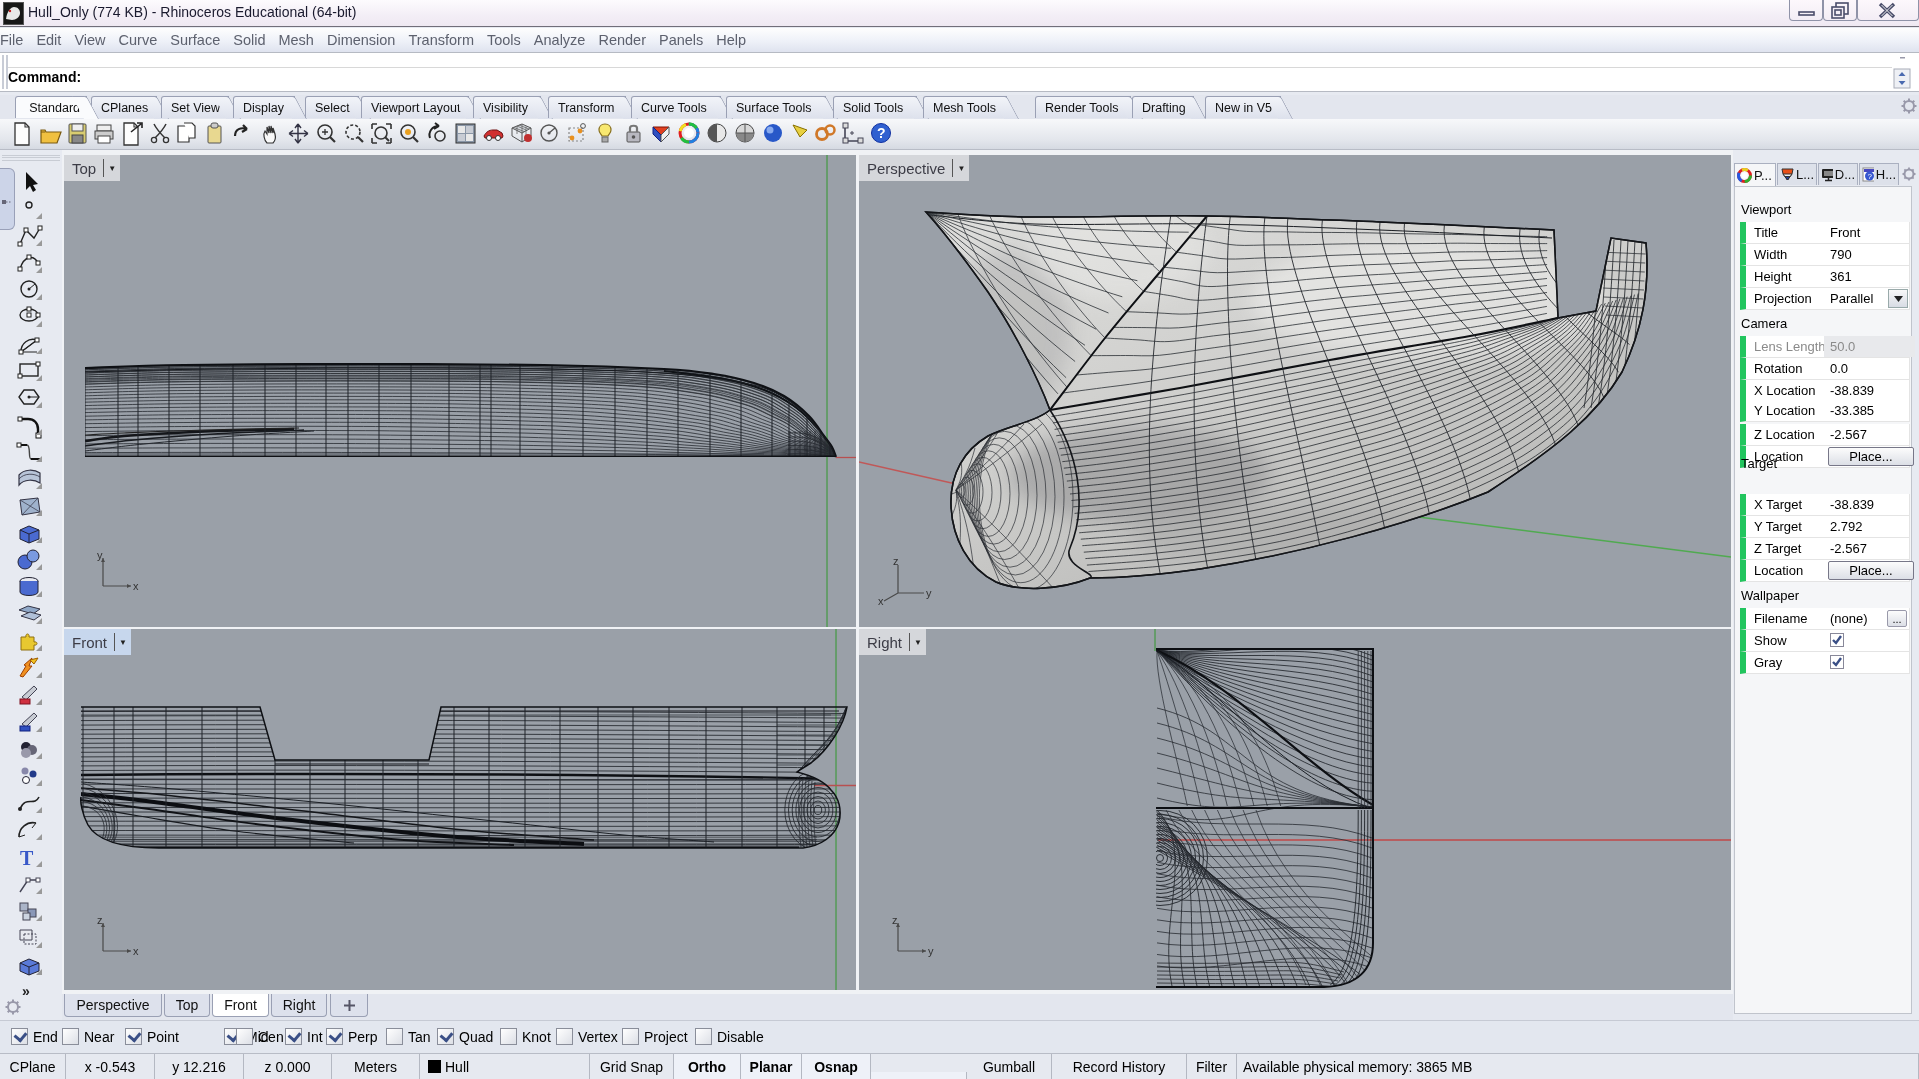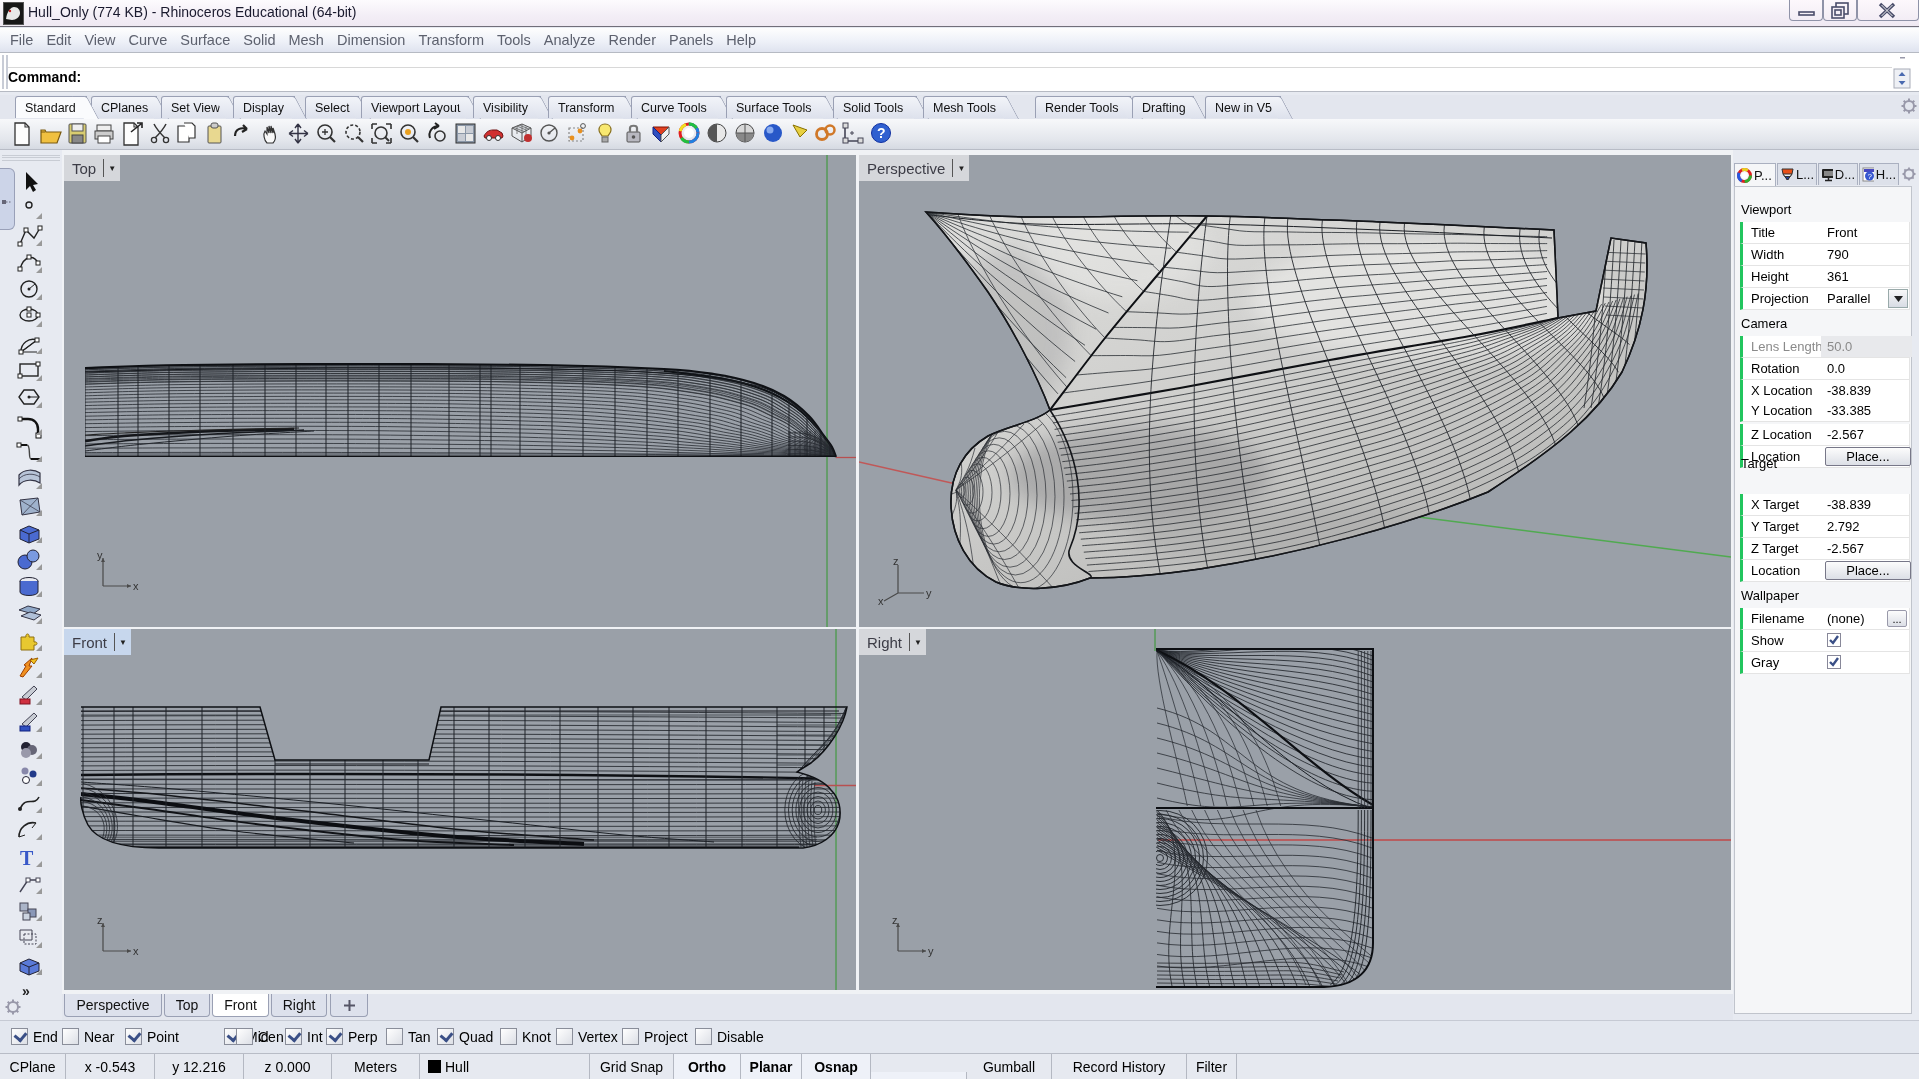--- a/index.html
+++ b/index.html
@@ -1,20 +1,20 @@
 <!DOCTYPE html>
 <html><head><meta charset="utf-8"><style>
 *{margin:0;padding:0;box-sizing:border-box;}
 html,body{width:1919px;height:1079px;overflow:hidden;font-family:"Liberation Sans",sans-serif;}
 body{position:relative;background:#e7eaf1;}
 .abs{position:absolute;}
 #titlebar{left:0;top:0;width:1919px;height:27px;background:linear-gradient(#fdfbfe,#f3eef6 60%,#efe9f2);border-bottom:1px solid #716e79;}
 #titletext{left:28px;top:4px;font-size:14px;color:#1a1a2e;}
 .winbtn{top:0px;height:21px;border:1px solid #8f93a8;border-top:none;background:linear-gradient(#fdf8fc,#f3edf5);}
-#menubar{left:0;top:28px;width:1919px;height:24px;background:linear-gradient(#fefefe,#eef1f8 55%,#dfe3ef);display:flex;align-items:center;padding-left:10px;}
+#menubar{left:0;top:28px;width:1919px;height:24px;background:linear-gradient(#fefefe,#eef1f8 55%,#dfe3ef);display:flex;align-items:center;}
 #menubar span{font-size:14.5px;color:#5d616e;margin-right:13px;}
 #cmdwrap{left:0;top:52px;width:1919px;height:40px;background:#fff;border-top:1px solid #b6bac3;border-bottom:1px solid #b6bac3;}
 #cmdhist{left:8px;top:53px;width:1884px;height:15px;background:#fff;border-bottom:1px solid #d8d8d8;}
 #cmdline{left:8px;top:69px;font-size:14px;font-weight:bold;color:#000;}
 #tabbar{left:0;top:95px;width:1919px;height:24px;background:#e3e6ee;}
 .ttab{position:absolute;top:96px;white-space:nowrap;height:22px;font-size:12.5px;color:#111;padding:4px 6px 0 9px;border:1px solid #9aa0b4;border-bottom:none;background:linear-gradient(#f2f4f9,#dde1ec);border-radius:3px 0 0 0;}
 .ttab:after{content:"";position:absolute;right:-7px;top:-1px;width:14px;height:22px;background:inherit;border-right:1px solid #9aa0b4;border-top:1px solid #9aa0b4;transform:skewX(28deg);border-radius:0 3px 0 0;}
 .ttab.active{background:#fafbfd;z-index:3;}
 .ttab.active:after{background:#fafbfd;}
 #iconbar{left:0;top:119px;width:1919px;height:31px;background:linear-gradient(#f7f8fa,#e3e6ec 70%,#d6dae2);border-bottom:1px solid #b8bcc6;}
@@ -23,21 +23,21 @@
 .vp{position:absolute;background:#9aa0a8;}
 .vplabel{position:absolute;height:26px;background:#d5d7db;display:flex;align-items:center;font-size:15px;color:#3c3c46;padding:0 4px 0 8px;}
 .vplabel .sep{width:1px;height:18px;background:#555;margin:0 4px 0 7px;}
 .vplabel .arr{font-size:8px;color:#222;}
 .vplabel.hl{background:#c7d7ed;}
 #rpanel{left:1733px;top:150px;width:186px;height:864px;background:#e7eaf1;}
 #rpanelbody{position:absolute;left:1734px;top:186px;width:178px;height:828px;background:#f5f6f8;border:1px solid #c0c4cc;}
 .ptab{position:absolute;top:163px;height:22px;background:#dde1ea;border:1px solid #aab0c0;border-bottom:none;display:flex;align-items:center;font-size:13px;color:#111;padding:0 2px;}
 .ptab.active{background:#f5f6f8;height:23px;z-index:2;}
 .sect{position:absolute;left:1741px;font-size:13px;color:#000;}
-.prow{position:absolute;left:1740px;width:170px;height:22px;border-bottom:1px solid #e4e4e4;border-left:3px solid #22c55e;border-right:1px solid #e4e4e4;font-size:13px;color:#000;background:#fff;}
+.prow{position:absolute;left:1740px;width:170px;height:22px;border-bottom:1px solid #e4e4e4;border-left:6px solid #22c55e;border-right:1px solid #e4e4e4;font-size:13px;color:#000;background:#fff;}
 .plabel{position:absolute;left:8px;top:3px;}
 .pval{position:absolute;left:84px;top:3px;}
 #belowvp{left:62px;top:994px;width:1671px;height:26px;background:#e3e6ee;}
 .vtab{position:absolute;top:0;height:23px;background:#dde1ec;border:1px solid #9aa0b4;border-top:none;font-size:14px;color:#111;display:flex;align-items:center;justify-content:center;border-radius:0 0 4px 4px;}
 .vtab.active{background:#fff;z-index:2;}
 #osnapbar{left:0;top:1020px;width:1919px;height:33px;background:#e3e7ef;border-top:1px solid #c6cad4;display:flex;align-items:center;padding-left:11px;}
 .osn{display:flex;align-items:center;}
 .osn .cb{width:17px;height:17px;border:1px solid #8a8e9a;background:linear-gradient(135deg,#fff,#dcdfe6);margin-right:5px;position:relative;}
 .osn .cb.ck:before{content:"";position:absolute;left:3px;top:2px;width:8px;height:6px;border-left:3px solid #3a4f86;border-bottom:3px solid #3a4f86;transform:rotate(-50deg);}
 .osn span{font-size:14px;color:#000;}
@@ -84,21 +84,21 @@
 <div class="abs" style="left:1892px;top:54px;width:20px;height:37px;"><svg width="20" height="37">
       <rect x="8" y="3" width="5" height="1.5" fill="#99a"></rect>
       <rect x="2" y="15" width="16" height="19" fill="#eef0f5" stroke="#a8acb8"></rect>
       <path d="M10,18 L13.5,22 L6.5,22 Z" fill="#4a6ab0"></path>
       <path d="M10,31 L13.5,27 L6.5,27 Z" fill="#4a6ab0"></path>
     </svg></div>
 <div class="abs" style="left:2px;top:55px;width:2px;height:34px;background:#c8ccd6;"></div>
 <div class="abs" style="left:6px;top:55px;width:2px;height:34px;background:#c8ccd6;"></div>
 <div class="abs" style="left:3px;top:123px;width:2px;height:24px;background:#c4c8d2;"></div>
 <div id="tabbar" class="abs"></div>
-<div class="ttab active" style="left:15px;width:72px;">Standard</div>
+<div class="ttab active" style="left:15px;width:72px;text-align:right;">Standard</div>
 <div class="ttab" style="left:91px;width:66px;">CPlanes</div>
 <div class="ttab" style="left:161px;width:68px;">Set View</div>
 <div class="ttab" style="left:233px;width:62px;">Display</div>
 <div class="ttab" style="left:305px;width:54px;">Select</div>
 <div class="ttab" style="left:361px;width:108px;">Viewport Layout</div>
 <div class="ttab" style="left:473px;width:68px;">Visibility</div>
 <div class="ttab" style="left:548px;width:78px;">Transform</div>
 <div class="ttab" style="left:631px;width:90px;">Curve Tools</div>
 <div class="ttab" style="left:726px;width:100px;">Surface Tools</div>
 <div class="ttab" style="left:833px;width:84px;">Solid Tools</div>
@@ -1153,12 +1153,13 @@
     <div class="sfield" style="width:88px;">Meters</div>
     <div class="sfield" style="width:170px;justify-content:flex-start;padding-left:8px;"><span style="display:inline-block;width:13px;height:13px;background:#000;margin-right:4px;vertical-align:-2px;"></span>Hull</div>
     <div class="sfield" style="width:84px;">Grid Snap</div>
     <div class="sfield" style="width:67px;font-weight:bold;background:#eef1f8;">Ortho</div>
     <div class="sfield" style="width:61px;font-weight:bold;background:#eef1f8;">Planar</div>
     <div class="sfield" style="width:69px;font-weight:bold;background:#eef1f8;">Osnap</div>
     <div class="sfield" style="width:96px;font-weight:bold;background:#eef1f8;margin-top:36px;">SmartTrack</div>
     <div class="sfield" style="width:85px;">Gumball</div>
     <div class="sfield" style="width:135px;">Record History</div>
     <div class="sfield" style="width:50px;">Filter</div>
+    <div class="sfield" style="width:682px;justify-content:flex-start;padding-left:6px;">Available physical memory: 3865 MB</div>
   </div>
 </body></html>

